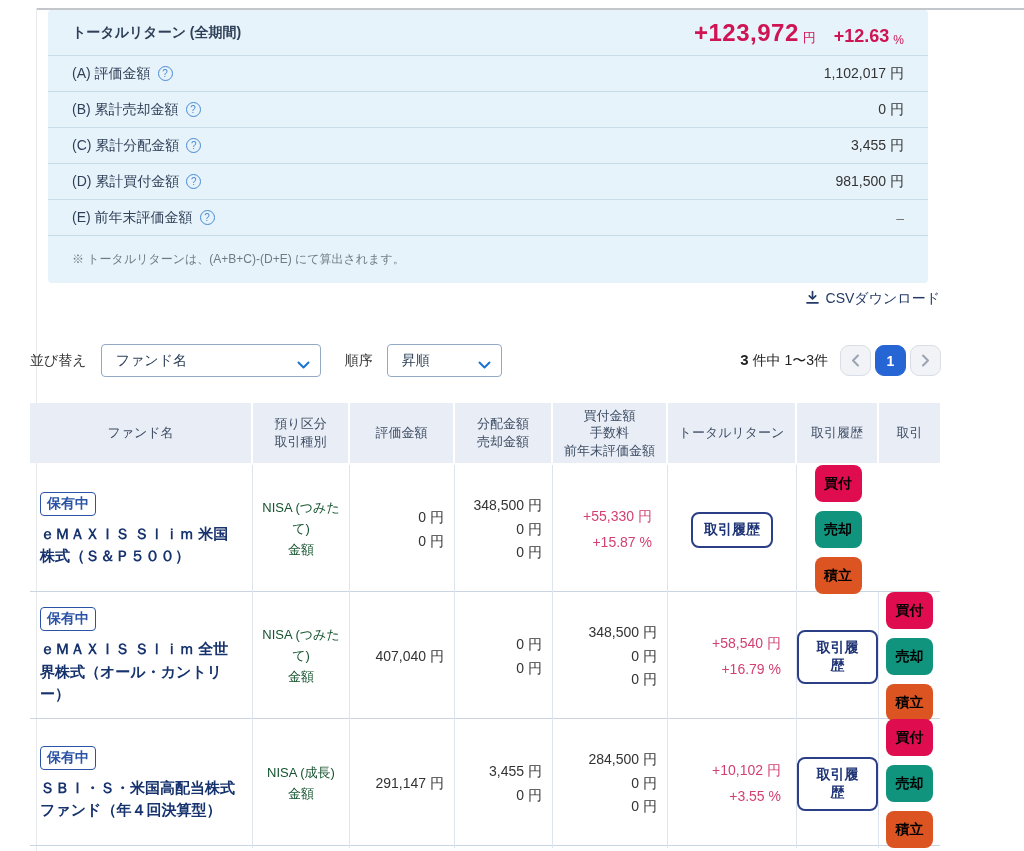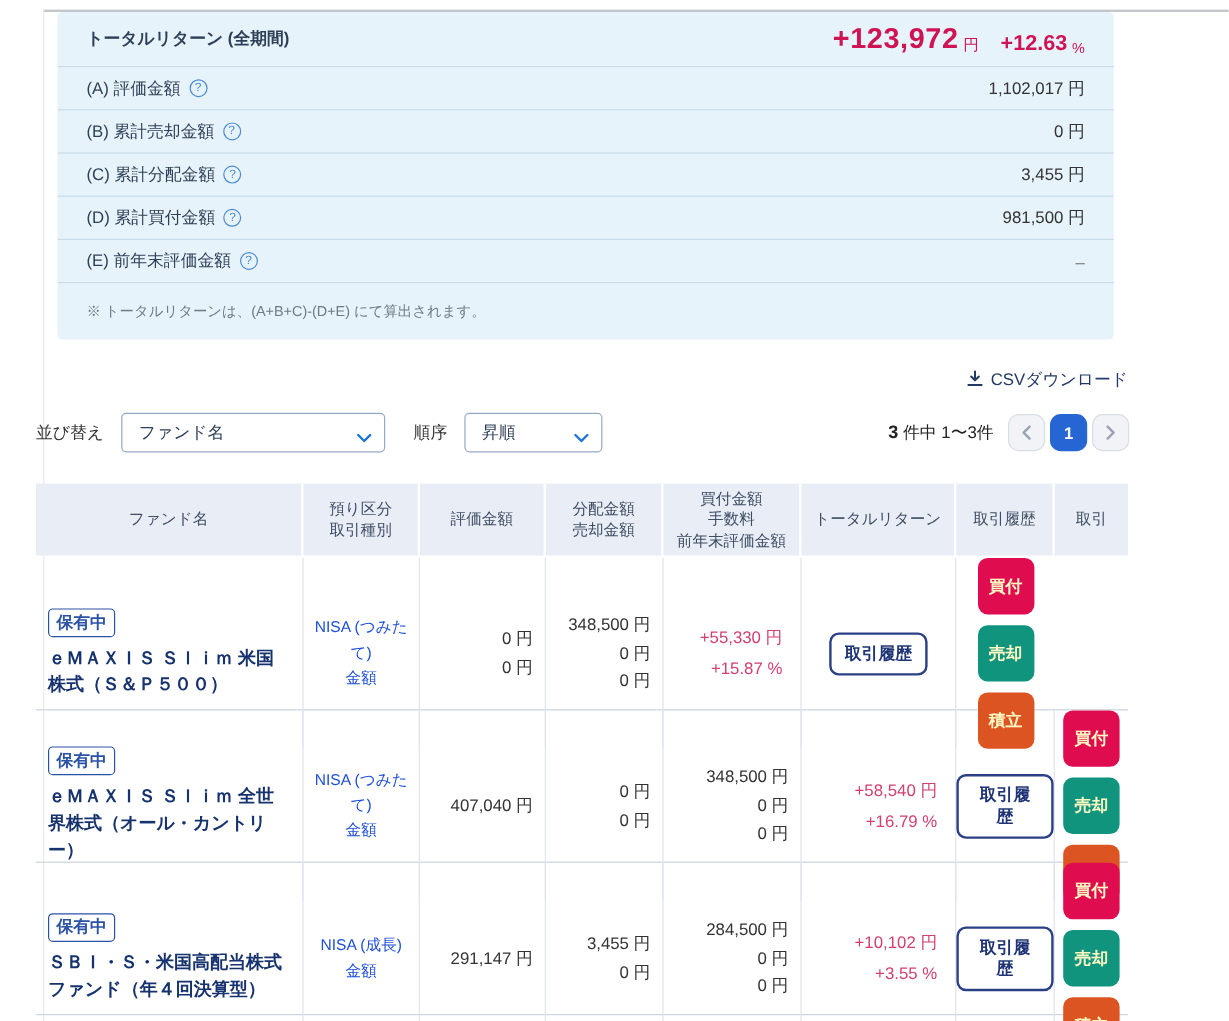--- a/index.html
+++ b/index.html
@@ -23,21 +23,21 @@
     padding:0 24px; border-top:1px solid #c8dcea; }
   .sum-label { font-size:14px; color:#2e3f58; display:flex; align-items:center; gap:7px; }
   .help-ic { width:15px; height:15px; border:1px solid #4a8ad4; border-radius:50%; color:#4a8ad4;
     font-size:10px; line-height:13px; text-align:center; display:inline-block; cursor:pointer; }
   .sum-value { font-size:14px; color:#333; }
   .sum-value.dash { color:#777; }
   .sum-note-row { height:47px; display:flex; align-items:center; padding:0 24px; border-top:1px solid #c8dcea; }
   .sum-note { font-size:12px; color:#6f7a85; }
 
   
-  .csv-link { position:absolute; top:308px; right:84px; display:flex; align-items:center; gap:6px;
+  .csv-link { position:absolute; top:290px; right:84px; display:flex; align-items:center; gap:6px;
     color:#233a66; font-size:14px; font-weight:500; cursor:pointer; }
 
   
   .controls { position:absolute; left:30px; right:83px; top:344px; height:33px; display:flex; align-items:center; }
   .ctl-label { font-size:14px; color:#333; margin-right:14px; }
   .select { position:relative; height:33px; border:1px solid #94aac4; border-radius:4px; background:#fff;
     display:flex; align-items:center; padding:0 30px 0 14px; font-size:14px; color:#2c3e57; cursor:pointer; }
   .select .chev { position:absolute; right:10px; top:12px; }
   .select.sort { width:220px; margin-right:24px; }
   .select.order { width:115px; }
@@ -56,28 +56,28 @@
     justify-content:center; font-size:13px; color:#3e4e64; line-height:1.35; border-right:2px solid #fff; }
   .th:last-child { border-right:none; }
   .thead { margin-bottom:2px; }
   .trow { height:127px; border-bottom:1px solid #cbd4e1; }
   .td { border-right:1px solid #dde4ee; display:flex; flex-direction:column; justify-content:center; }
   .td:last-child { border-right:none; }
   .td.fund { align-items:flex-start; padding:0 12px 0 10px; gap:7px; }
   .badge { font-size:14px; font-weight:600; color:#2a52a5; border:1px solid #2a52a5; border-radius:4px;
     padding:2px 6px; background:#fff; }
   .fund-name { font-size:15px; font-weight:bold; color:#17336e; line-height:1.5; cursor:pointer; text-decoration:none; }
-  .td.acct { align-items:center; text-align:center; font-size:13px; color:#1d4ed8; line-height:1.6; padding:0 6px; }
+  .td.acct { align-items:center; text-align:center; font-size:13px; color:#14532d; line-height:1.6; padding:0 6px; }
   .td.num { align-items:flex-end; font-size:14px; color:#333; line-height:1.7; padding-right:10px; }
   .td.ret { align-items:flex-end; font-size:14px; color:#d23f70; line-height:1.8; padding-right:15px; }
   .td.hist { align-items:center; }
   .hist-btn { background:#fff; border:2px solid #2b3f87; border-radius:8px; color:#1f3476; font-weight:bold;
     font-size:14px; padding:7px 11px; cursor:pointer; }
   .td.acts { align-items:center; gap:9px; }
-  .act-btn { width:47px; height:47px; border:none; border-radius:8px; color:#fef9c3; font-size:14px; font-weight:bold;
+  .act-btn { width:47px; height:37px; border:none; border-radius:8px; color:#000000; font-size:14px; font-weight:bold;
     cursor:pointer; font-family:inherit; display:flex; align-items:center; justify-content:center; }
   .act-buy { background:#df0d50; }
   .act-sell { background:#10947e; }
   .act-save { background:#db5422; }
 </style>
 </head>
 <body>
 
 <div class="page">
   <div class="top-rule"></div>

